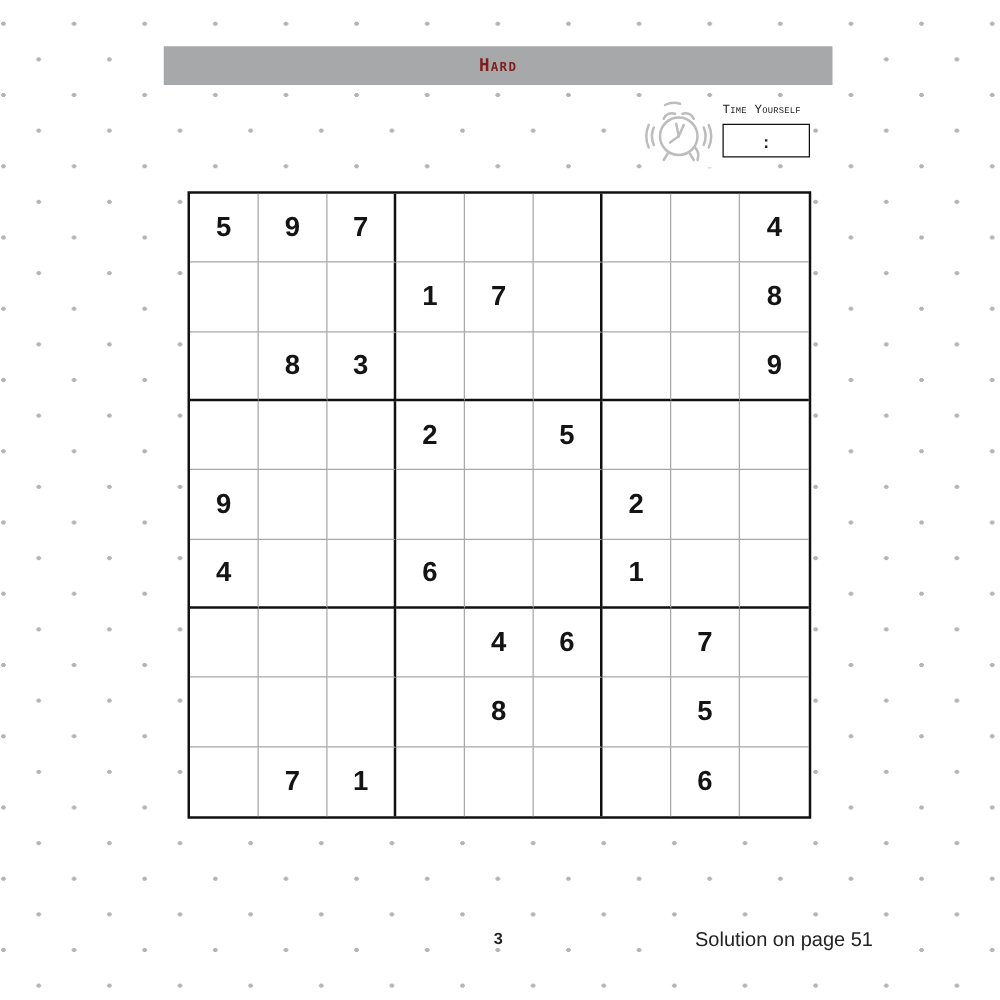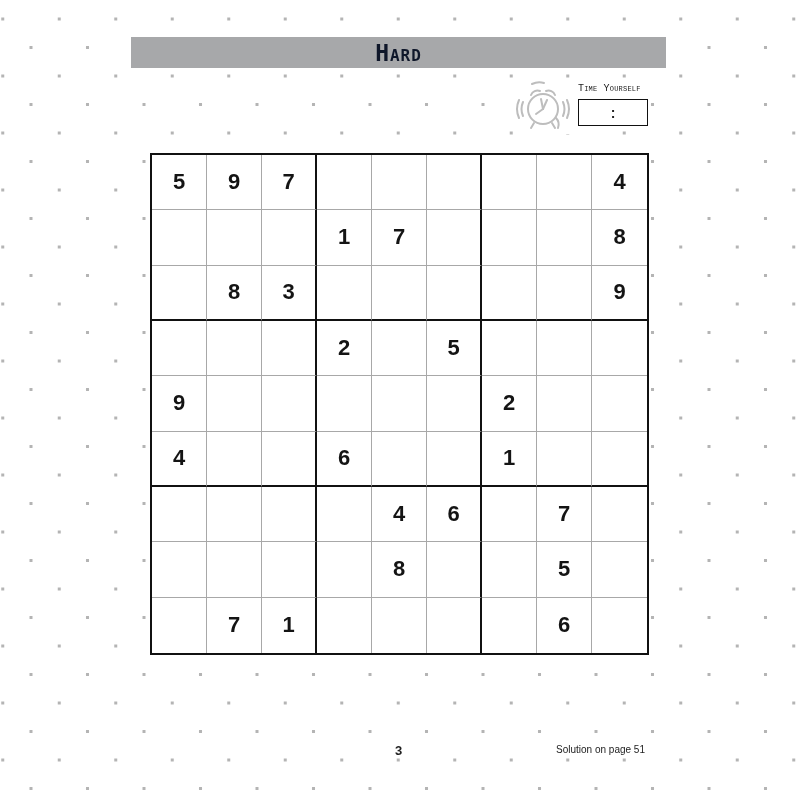--- a/index.html
+++ b/index.html
@@ -6,35 +6,35 @@
   body{width:800px;height:800px;position:relative;overflow:hidden;font-family:"Liberation Sans",sans-serif;}
   .dots{position:absolute;left:0;top:0;width:800px;height:800px;
     background-image:
       radial-gradient(circle, #b4b4b4 1.6px, transparent 2px),
       radial-gradient(circle, #b4b4b4 1.6px, transparent 2px);
     background-size:56.5px 57px, 56.5px 57px;
     background-position:87.5px 47.5px, 115.75px 76px;
   }
   .banner{position:absolute;left:131px;top:37px;width:535px;height:31px;background:#a7a8aa;
     display:flex;align-items:center;justify-content:center;}
-  .banner span{color:#0f172a;font-family:"DejaVu Sans Mono",monospace;font-weight:bold;font-size:23px;letter-spacing:1px;font-variant:small-caps;}
+  .banner span{color:#7f1d1d;font-family:"DejaVu Sans Mono",monospace;font-weight:bold;font-size:14px;letter-spacing:1px;font-variant:small-caps;}
   .timer-label{position:absolute;left:577px;top:83px;font-family:Liberation Mono, monospace;font-size:10px;letter-spacing:0.2px;color:#222;background:#fff;padding:0 1px;font-variant:small-caps;}
   .timer-box{position:absolute;left:578px;top:99px;width:68px;height:25px;border:1.5px solid #111;background:#fff;
     display:flex;align-items:center;justify-content:center;font-size:14px;font-weight:bold;color:#222;}
   .clock{position:absolute;left:514px;top:78px;width:60px;height:56px;background:#fff;}
   .grid{position:absolute;left:150px;top:153px;width:495px;height:498px;border:2.5px solid #111;background:#fff;
     display:grid;grid-template-columns:repeat(9,1fr);grid-template-rows:repeat(9,1fr);box-sizing:content-box;}
   .cell{border-right:1.5px solid #a8a8a8;border-bottom:1.5px solid #a8a8a8;display:flex;align-items:center;justify-content:center;
     font-weight:bold;font-size:22px;color:#141414;}
   .cell.c3,.cell.c6{border-right:2.5px solid #111;}
   .cell.c9{border-right:none;}
   .cell.r3,.cell.r6{border-bottom:2.5px solid #111;}
   .cell.r9{border-bottom:none;}
   .page-num{position:absolute;left:392px;top:743px;font-size:13px;font-weight:bold;color:#222;background:#fff;padding:0 3px;}
-  .solution{position:absolute;left:553px;top:744px;font-size:10px;color:#222;background:#fff;padding:0 3px;}
+  .solution{position:absolute;left:553px;top:744px;font-size:16px;color:#222;background:#fff;padding:0 3px;}
 </style>
 </head>
 <body>
 
 <div class="dots"></div>
 
 <div class="banner">
   <span>Hard</span>
 </div>
 

